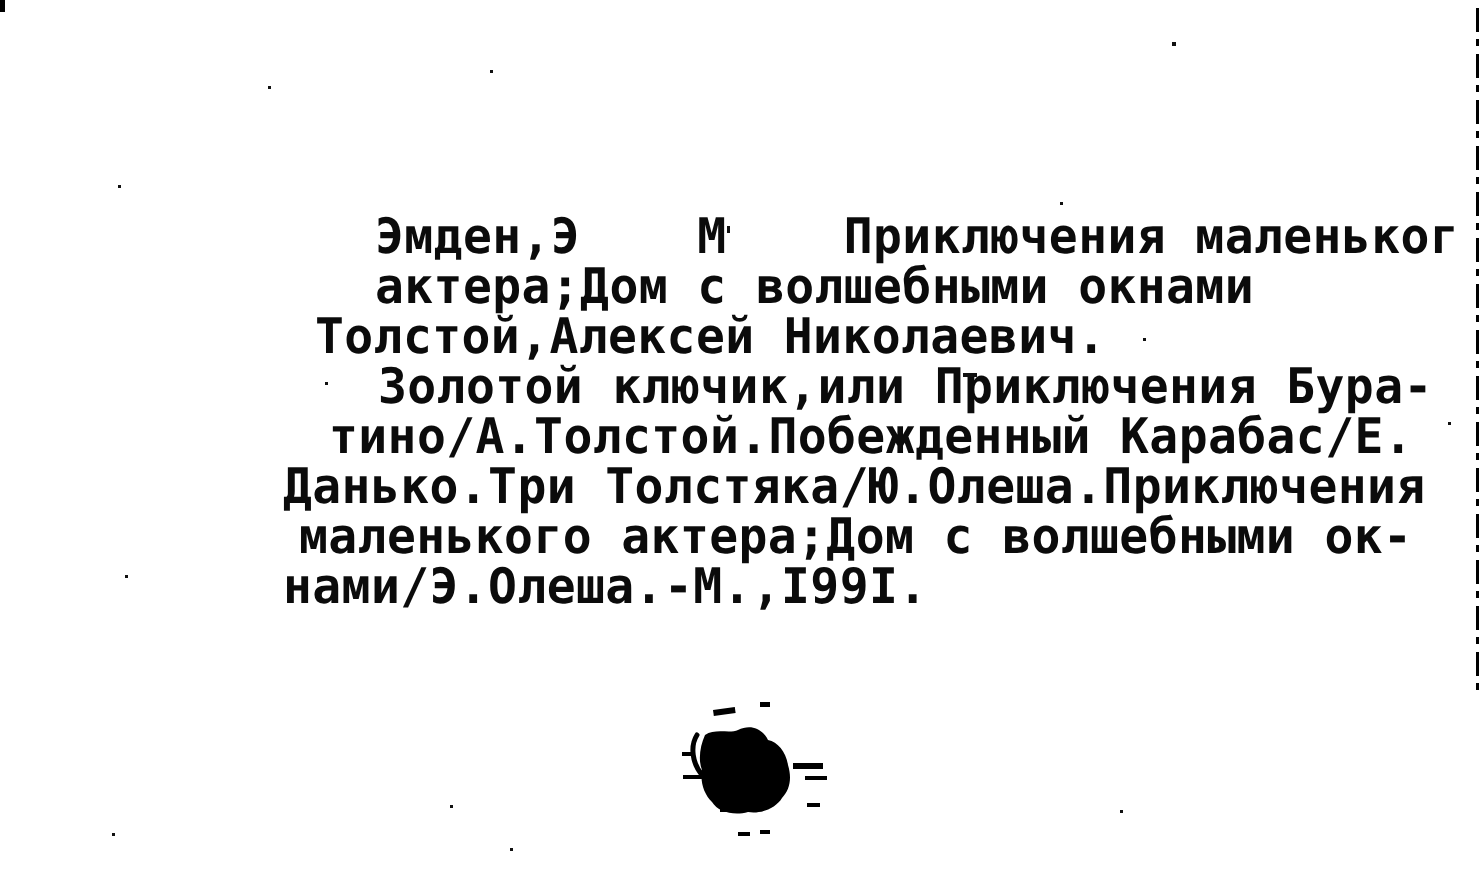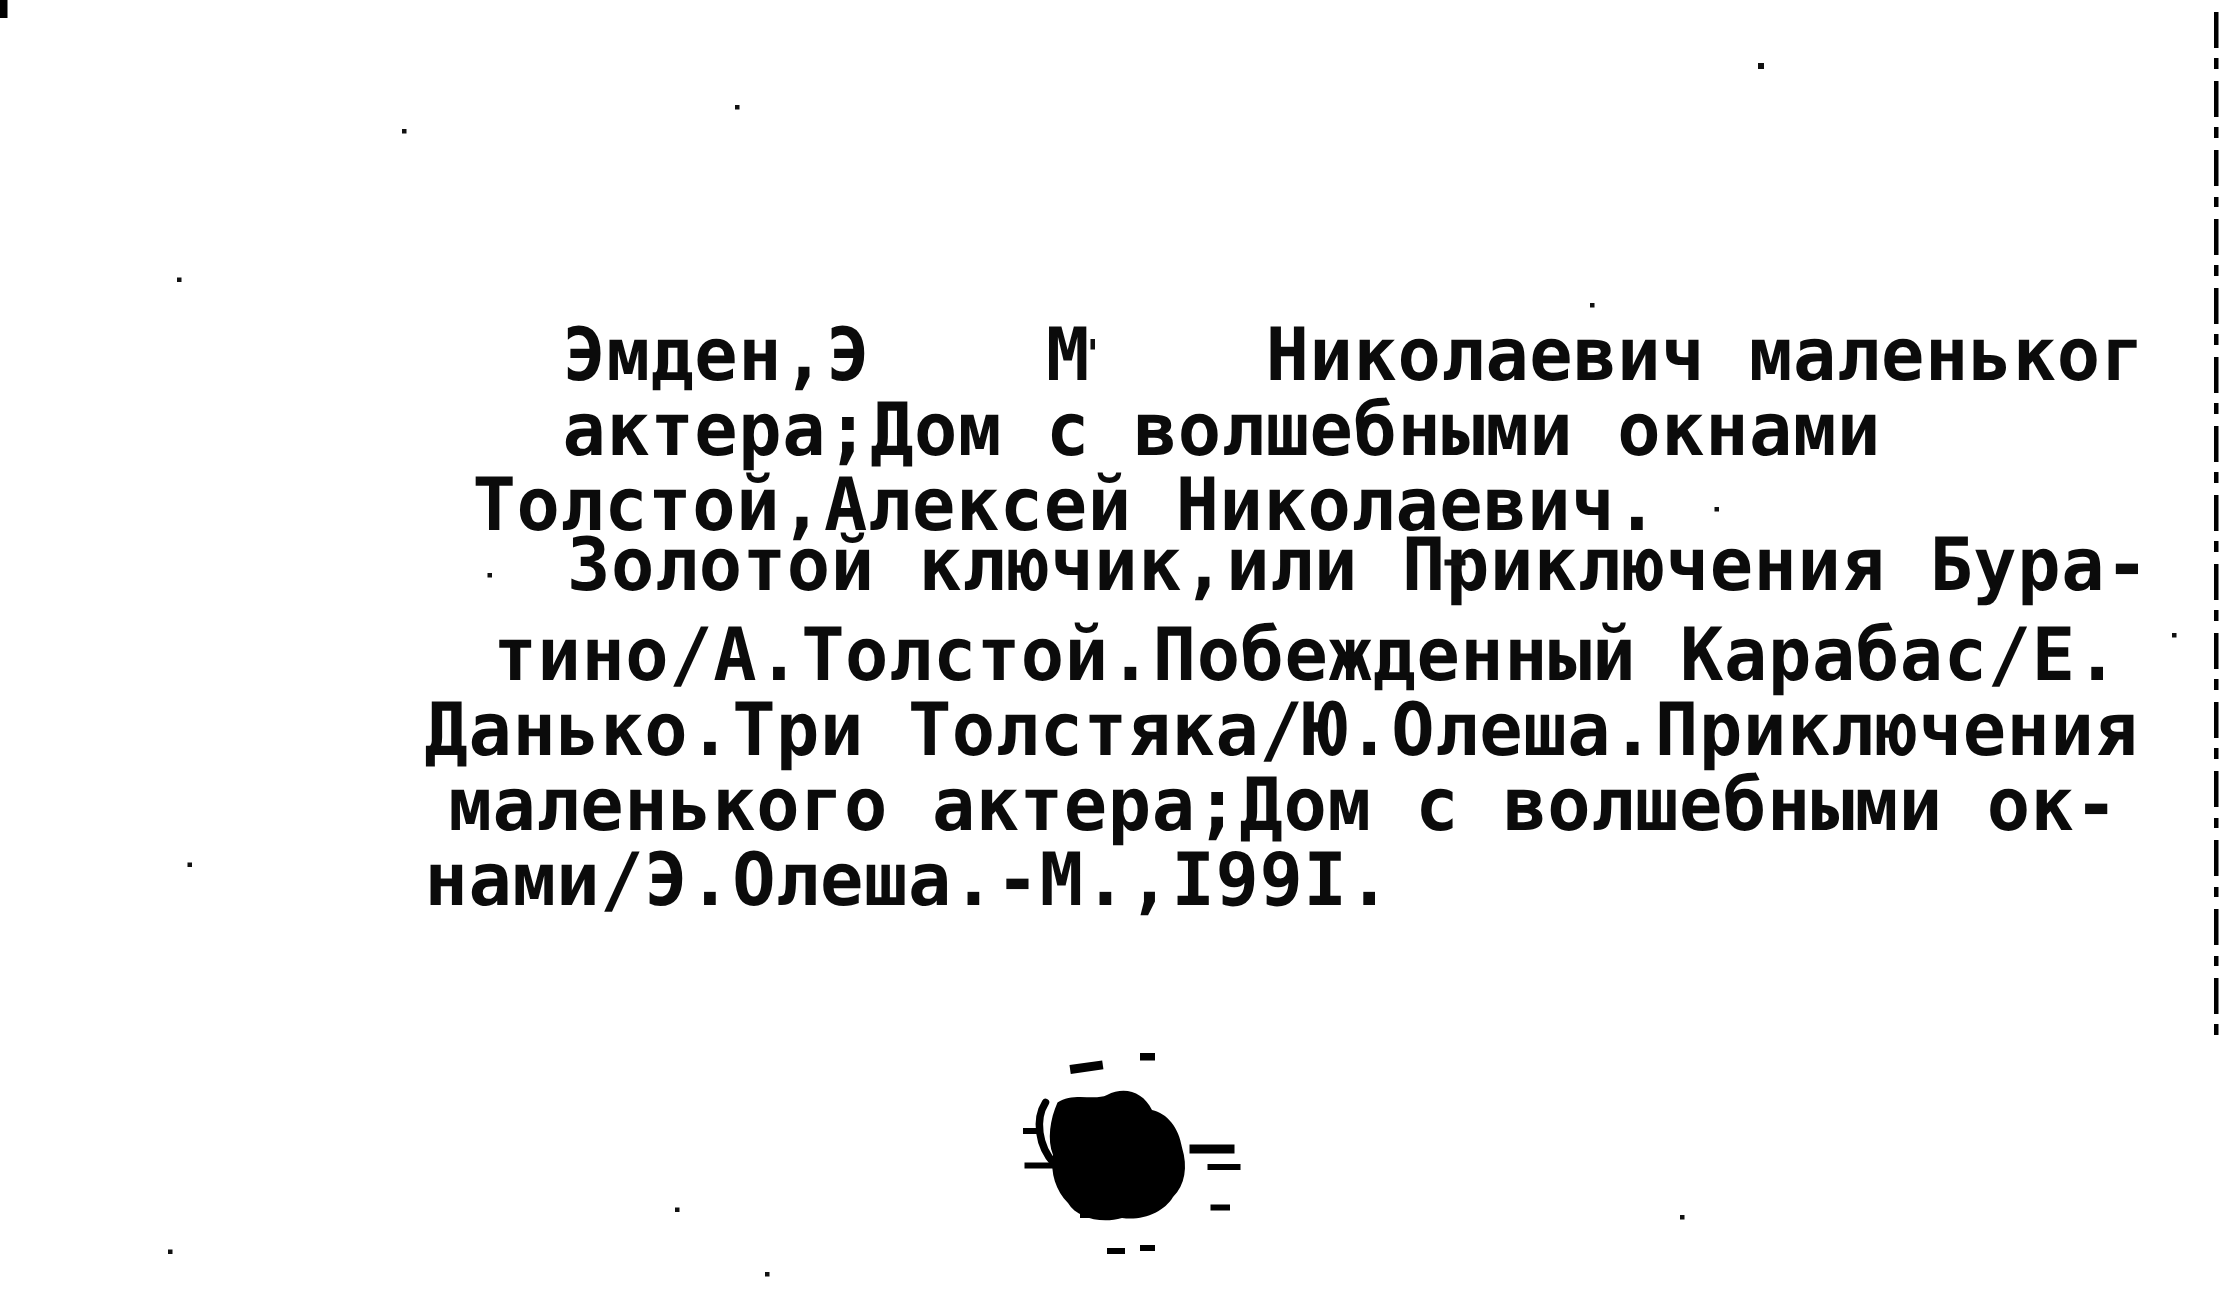--- a/index.html
+++ b/index.html
@@ -23,21 +23,21 @@
     font-weight: 700;
     color: #0b0b0b;
     letter-spacing: 0.4px;
     transform: scaleY(1.02);
     text-rendering: geometricPrecision;
   }
   
   .l0 { left: 375px; top: 212px; }
   .l1 { left: 375px; top: 262px; text-align: right; }
   .l2 { left: 315px; top: 312px; }
-  .l3 { left: 378px; top: 352px; }
+  .l3 { left: 378px; top: 362px; }
   .l4 { left: 288px; top: 412px; margin-left: 41px; }
   .l5 { left: 283px; top: 462px; text-align: center; }
   .l6 { left: 299px; top: 512px; }
   .l7 { left: 283px; top: 562px; }
 
   .edge-line-right {
     position: absolute;
     right: 1px;
     top: 8px;
     width: 3px;
@@ -68,21 +68,21 @@
     top: 690px;
     width: 300px;
     height: 160px;
   }
 </style>
 </head>
 <body>
 
 <div class="card-scan">
 
-  <div class="tw-line l0">Эмден,Э    М    Николаевич маленьког</div>
+  <div class="tw-line l0">Эмден,Э    М    Приключения маленьког</div>
   <div class="tw-line l1">актера;Дом с волшебными окнами</div>
   <div class="tw-line l2">Толстой,Алексей Николаевич.</div>
   <div class="tw-line l3">Золотой ключик,или Приключения Бура-</div>
   <div class="tw-line l4">тино/А.Толстой.Побежденный Карабас/Е.</div>
   <div class="tw-line l5">Данько.Три Толстяка/Ю.Олеша.Приключения</div>
   <div class="tw-line l6">маленького актера;Дом с волшебными ок-</div>
   <div class="tw-line l7">нами/Э.Олеша.-М.,I99I.</div>
 
   <div class="edge-line-right"></div>
   <div class="corner-mark"></div>

